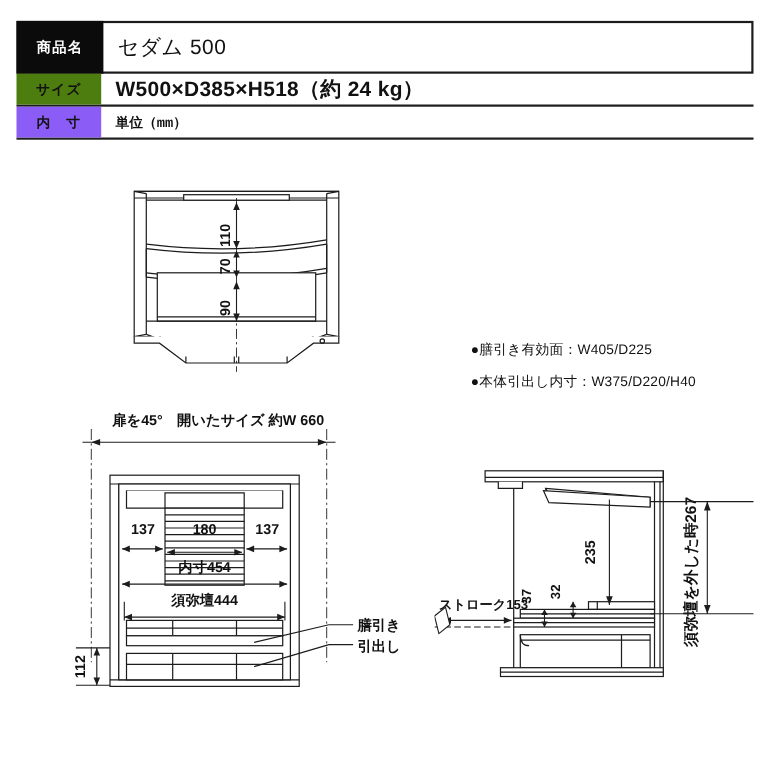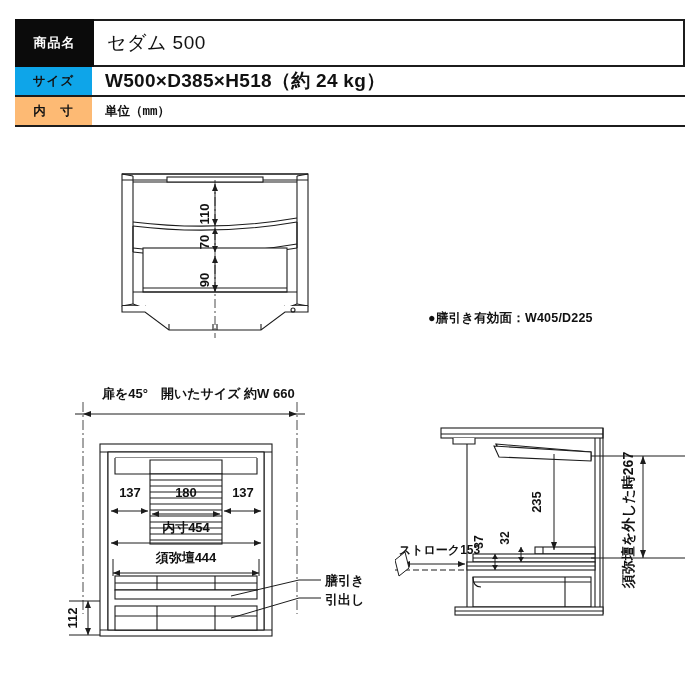--- a/index.html
+++ b/index.html
@@ -17,35 +17,35 @@
   .spec-table{position:absolute;left:15px;top:19px;width:670px;}
   .spec-row{display:flex;align-items:stretch;}
   .spec-row.r1{height:48px;border:2px solid #1c1c1c;box-sizing:border-box;}
   .spec-row.r2,.spec-row.r3{height:30px;border-bottom:2px solid #1c1c1c;box-sizing:border-box;}
   .spec-label{
     width:77px;flex:0 0 77px;
     display:flex;align-items:center;justify-content:center;
     font-size:13px;font-weight:bold;letter-spacing:1px;
   }
   .r1 .spec-label{background:#0b0b0b;color:#ffffff;margin:-2px 0 -2px -2px;height:48px;width:79px;flex:0 0 79px;}
-  .r2 .spec-label,.r3 .spec-label{background:#0ea5e9;color:#121212;font-size:12.5px;}
+  .r2 .spec-label,.r3 .spec-label{background:#4d7c0f;color:#121212;font-size:12.5px;}
   .spec-value{
     display:flex;align-items:center;
     padding-left:13px;
     font-size:13px;color:#111;
   }
   .r1 .spec-value{font-size:19px;letter-spacing:.5px;}
   .r2 .spec-value{font-size:19px;font-weight:bold;letter-spacing:.3px;}
   .r3 .spec-value{font-size:12.5px;font-weight:bold;font-family:Liberation Mono, monospace;}
   .r3{border-bottom:none;}
-  .r3 .spec-label{background:#fdba74;}
+  .r3 .spec-label{background:#8b5cf6;}
 
   
   .notes{position:absolute;left:428px;top:310px;}
-  .note{font-size:12.5px;font-weight:bold;letter-spacing:.2px;margin-bottom:12px;white-space:nowrap;}
+  .note{font-size:12.5px;font-weight:normal;letter-spacing:.2px;margin-bottom:12px;white-space:nowrap;}
 
   
   svg{display:block;}
   .dw{position:absolute;}
   .lbl{font-family:"Liberation Sans","DejaVu Sans",sans-serif;font-size:13px;fill:#111;font-weight:bold;}
   .lbl-sm{font-family:"Liberation Sans","DejaVu Sans",sans-serif;font-size:12px;fill:#111;font-weight:bold;}
   .lbl-lg{font-family:"Liberation Sans","DejaVu Sans",sans-serif;font-size:14px;fill:#111;font-weight:bold;}
 </style>
 </head>
 <body>
@@ -66,20 +66,21 @@
 
     <div class="spec-row r3">
       <div class="spec-label">内　寸</div>
       <div class="spec-value">単位（mm）</div>
     </div>
 
   </div>
 
   <div class="notes">
     <div class="note">●膳引き有効面：W405/D225</div>
+    <div class="note">●本体引出し内寸：W375/D220/H40</div>
   </div>
 
   <div class="dw" style="left:105px;top:160px;">
     <svg width="240" height="180" viewBox="0 0 240 180" stroke="#1c1c1c" fill="none" stroke-width="1.1" shape-rendering="geometricPrecision">
 
       <g>
         <rect x="17" y="14" width="186" height="132" fill="#ffffff"></rect>
 
         <line x1="28" y1="16" x2="28" y2="144"></line>
         <line x1="17" y1="14" x2="28" y2="16"></line>
@@ -153,21 +154,21 @@
       <g stroke-width="1">
         <line x1="110" y1="96" x2="110" y2="132"></line>
         <path d="M110 96 l-3 7 h6 z" fill="#1c1c1c" stroke="none"></path>
         <path d="M110 132 l-3 -7 h6 z" fill="#1c1c1c" stroke="none"></path>
         <text class="lbl" x="104" y="120" transform="rotate(-90 104 120)" text-anchor="middle" stroke="none">90</text>
       </g>
 
     </svg>
   </div>
 
-  <div class="dw" style="left:55px;top:384px;">
+  <div class="dw" style="left:55px;top:372px;">
     <svg width="330" height="290" viewBox="0 0 330 290" stroke="#1c1c1c" fill="none" stroke-width="1.1" shape-rendering="geometricPrecision">
 
       <g stroke-width="1">
         <text class="lbl" x="47" y="14" stroke="none">扉を45°　開いたサイズ 約W 660</text>
         <line x1="28" y1="30" x2="242" y2="30"></line>
         <path d="M28 30 l8 -3 v6 z" fill="#1c1c1c" stroke="none"></path>
         <path d="M242 30 l-8 -3 v6 z" fill="#1c1c1c" stroke="none"></path>
         <line x1="20" y1="30" x2="28" y2="30"></line>
         <line x1="242" y1="30" x2="250" y2="30"></line>
       </g>

